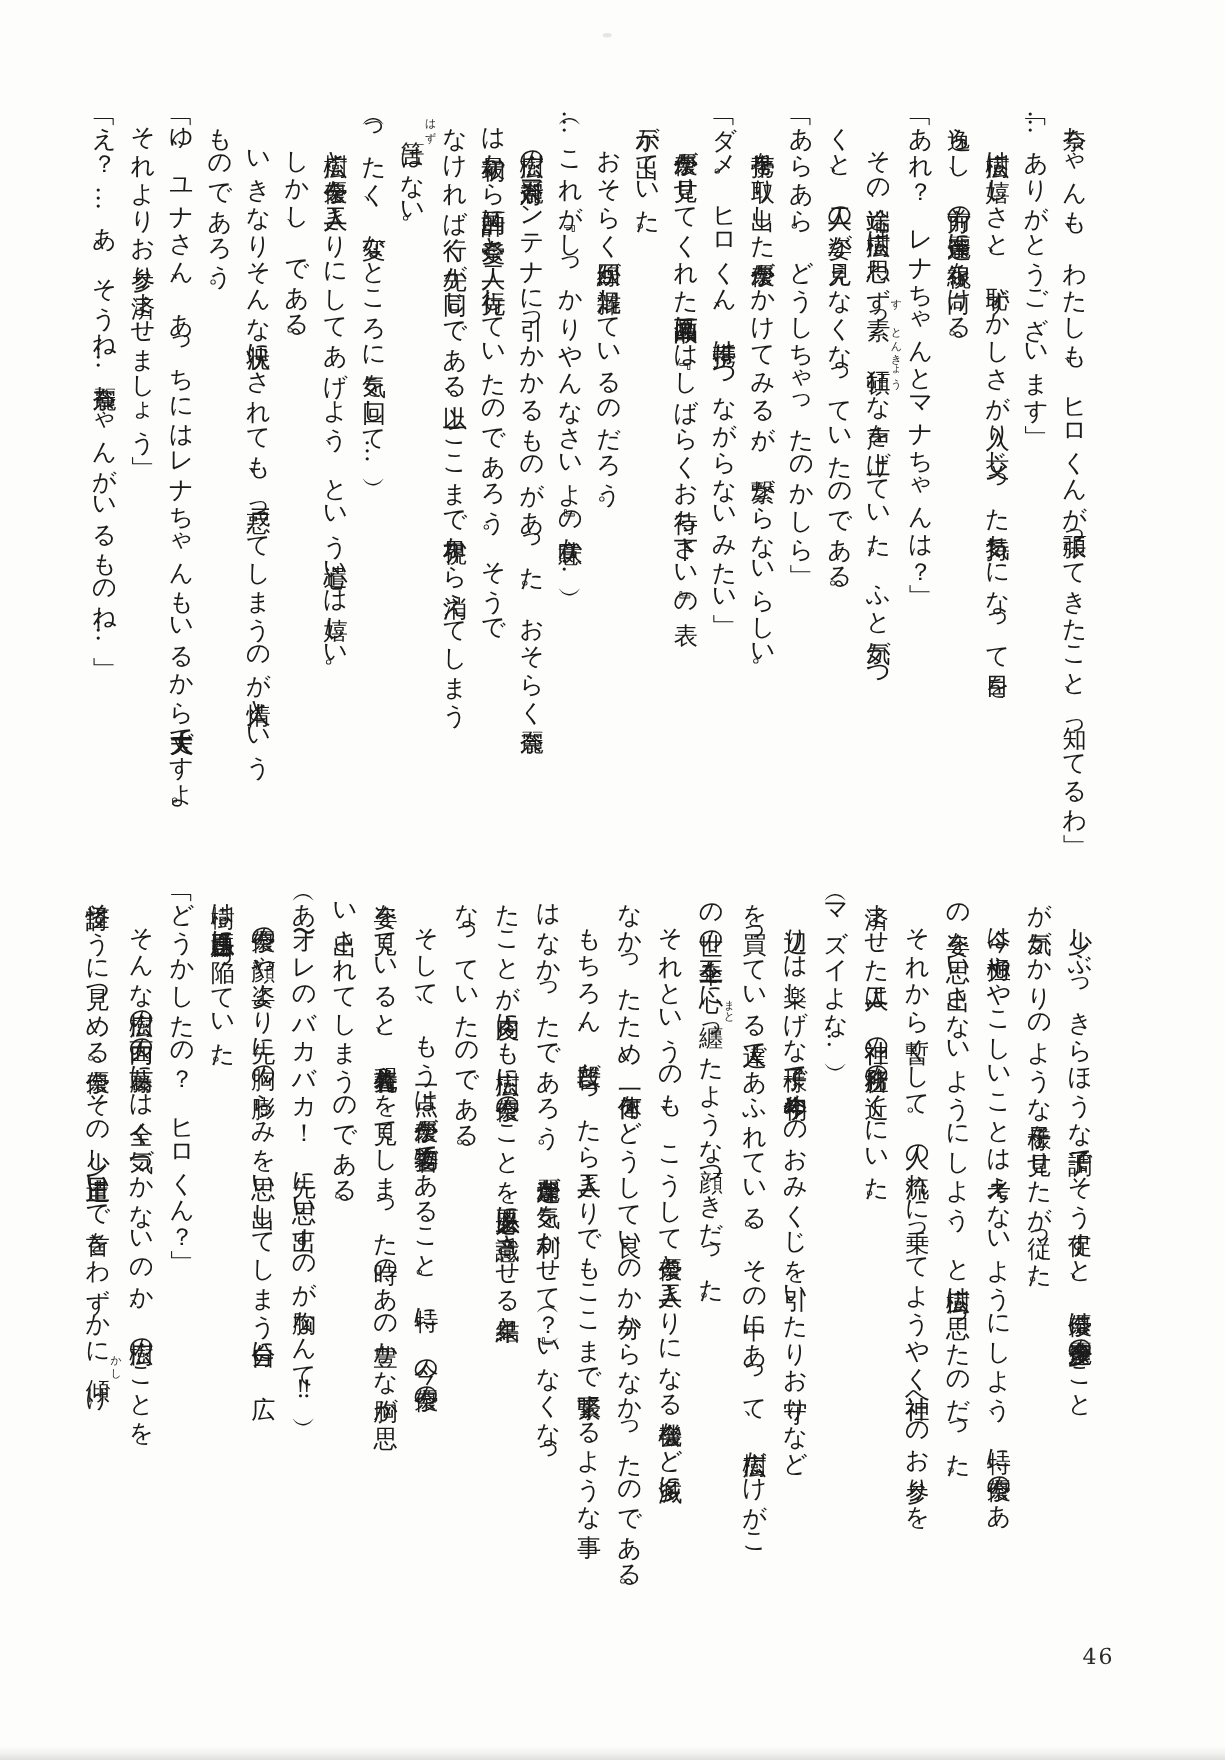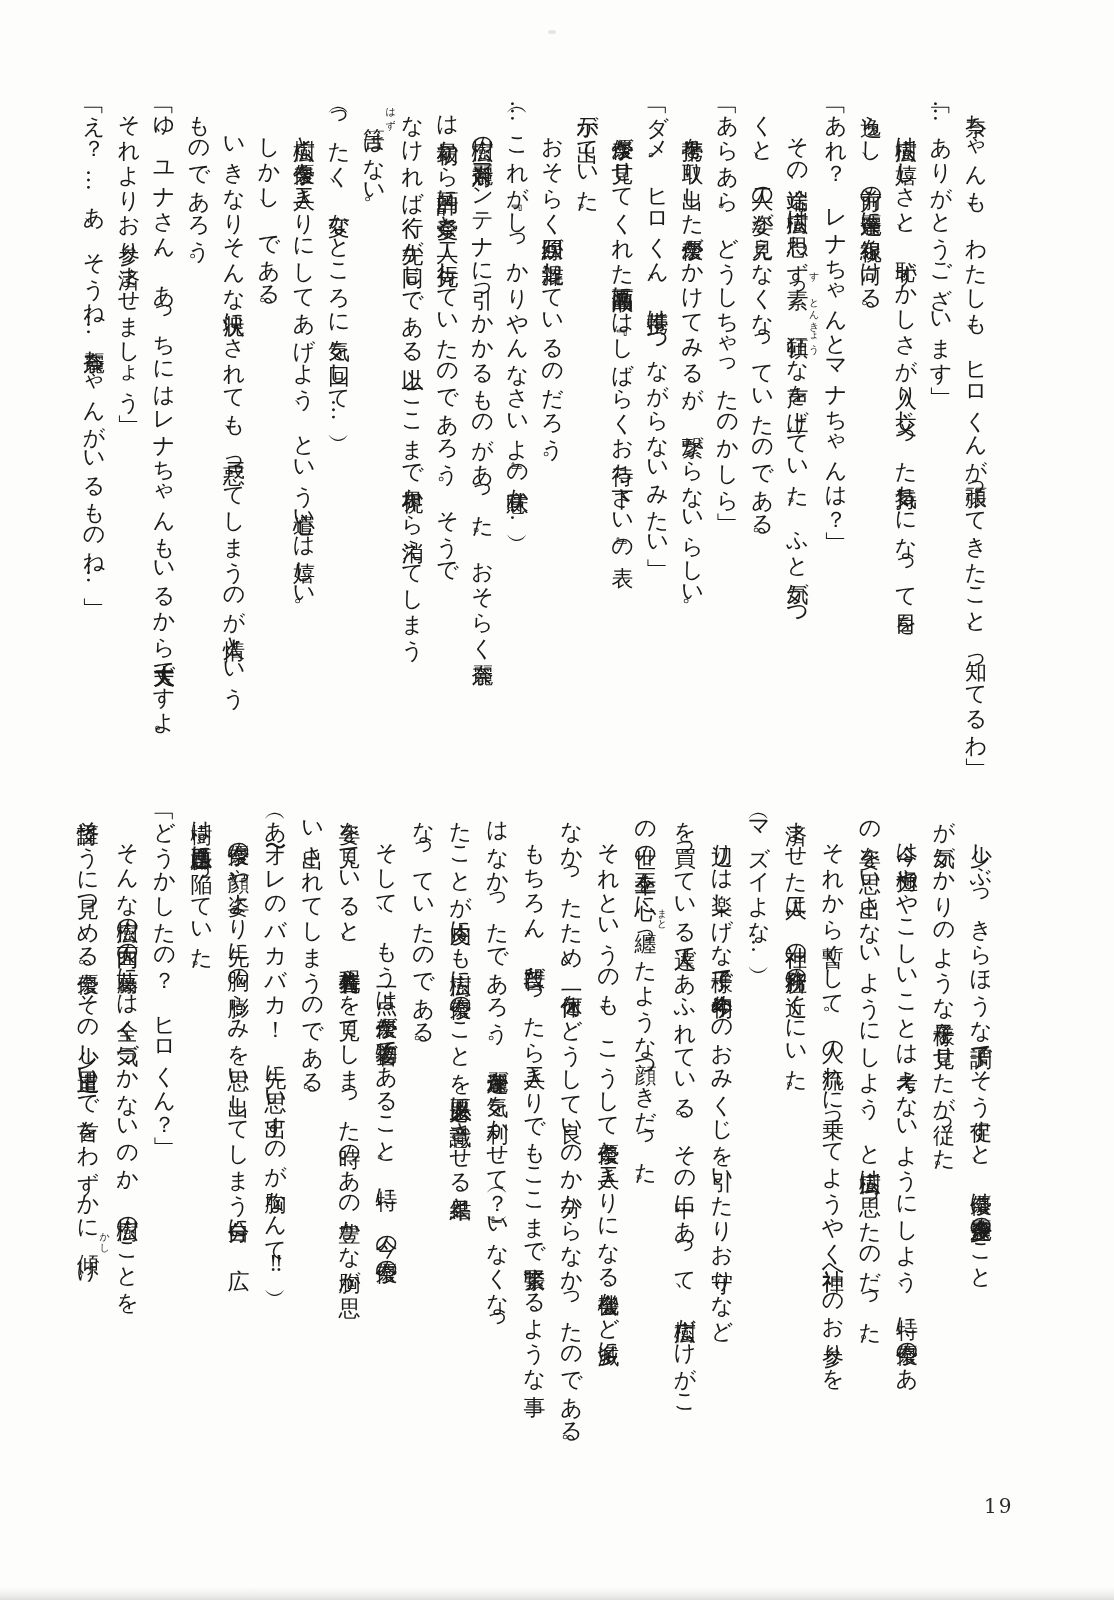--- a/index.html
+++ b/index.html
@@ -133,17 +133,17 @@
       <p class="line">姿を見ていると、先程着替えを見てしまった時のあの豊かな胸が思</p>
       <p class="line">い出されてしまうのである。</p>
       <p class="line">（あ〜オレのバカバカ！　先に思い出すのが胸なんて‼）</p>
       <p class="line">　優奈の顔や姿より先に胸の膨らみを思い出してしまう自分に、広</p>
       <p class="line">樹は自己嫌悪に陥っていた。</p>
       <p class="line">「どうかしたの？　ヒロくん？」</p>
       <p class="line">　そんな広樹の内面の葛藤には全く気づかないのか、広樹のことを</p>
       <p class="line">怪訝そうに見つめる優奈。その少し上目遣いで首をわずかに<ruby>傾<rt>かし</rt></ruby>げ、</p>
     </section>
 
-  <div class="page-number">19</div>
+  <div class="page-number">46</div>
 
   <div class="scan-edge"></div>
 
 </div>
 
 </body></html>

